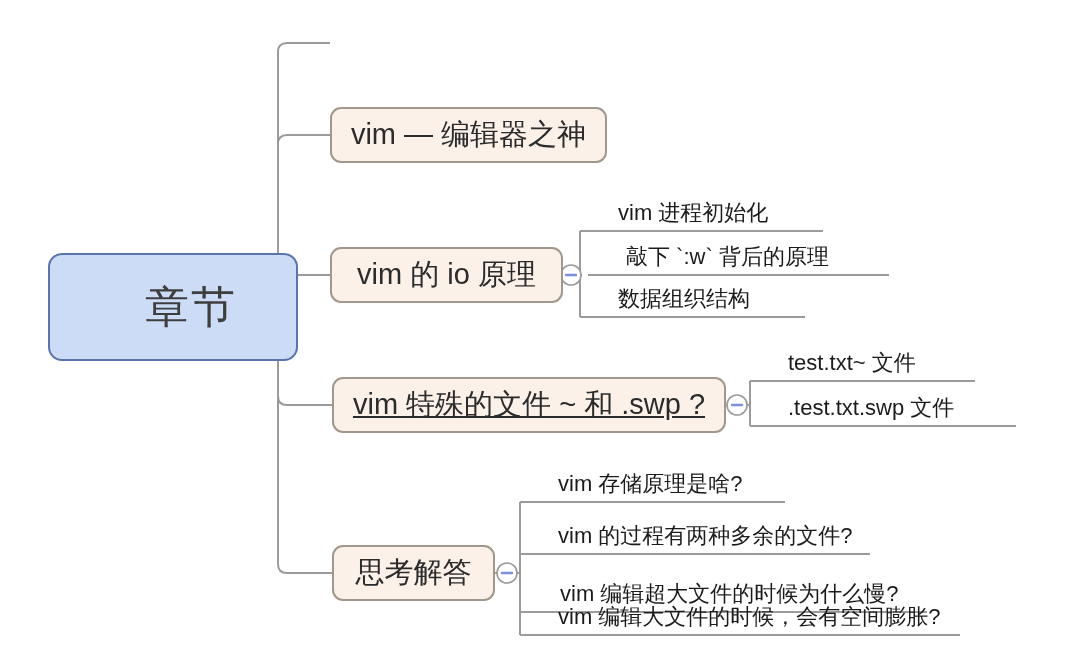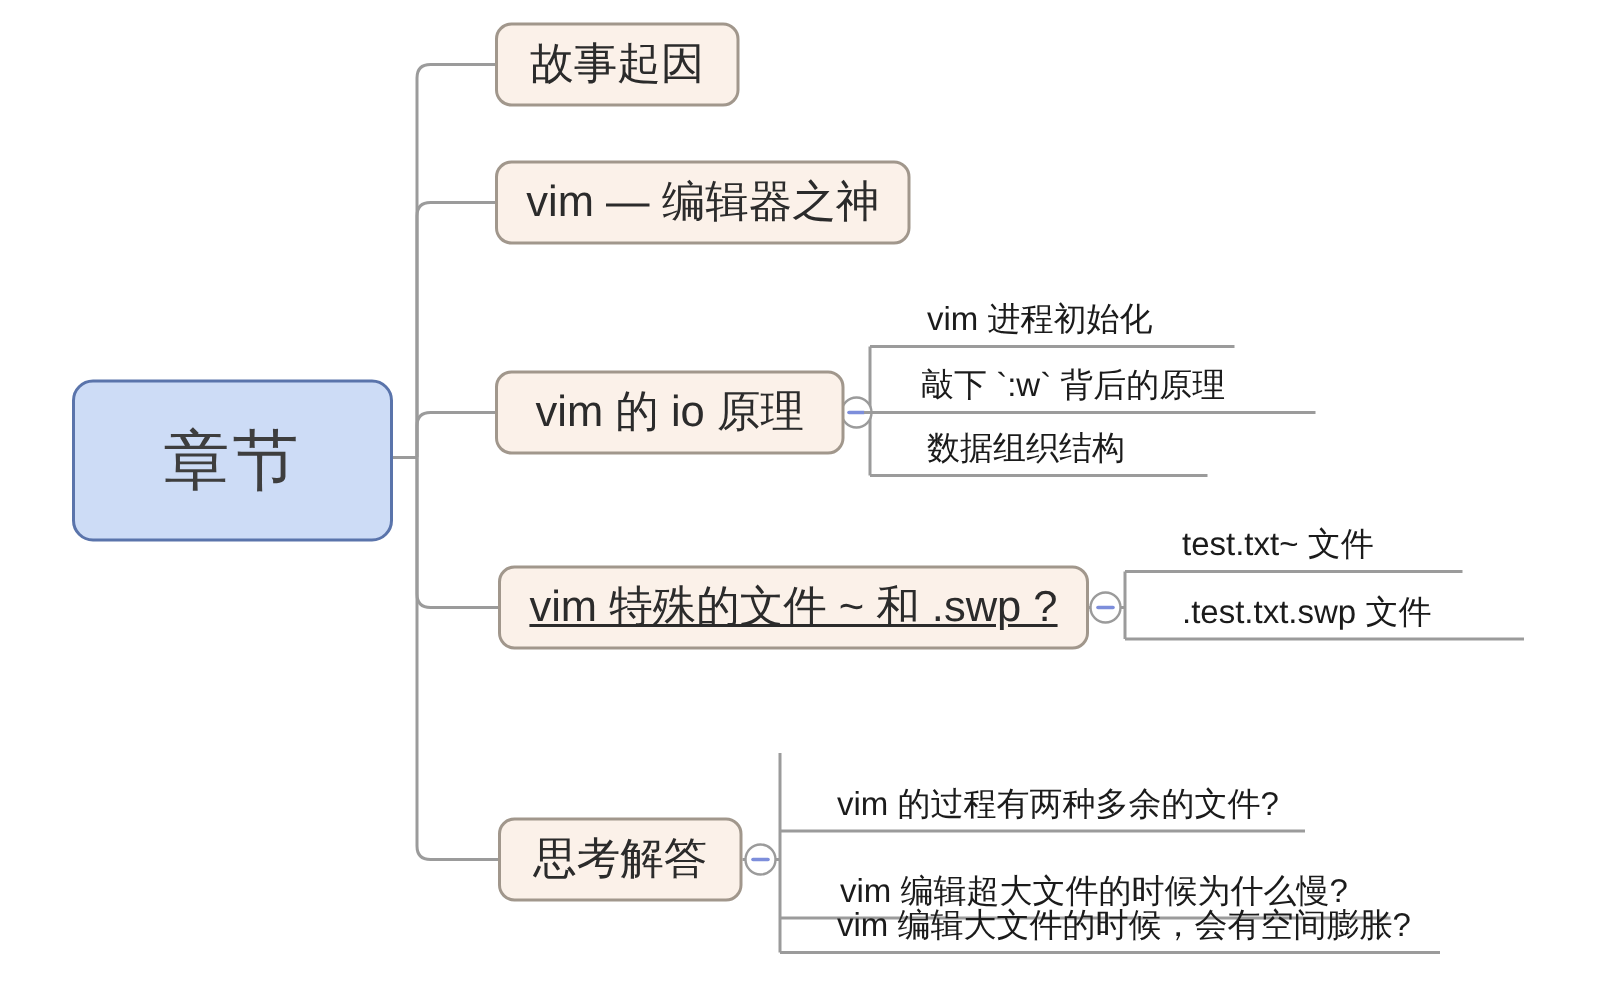--- a/index.html
+++ b/index.html
@@ -67,36 +67,36 @@
     <g>
       <circle class="collapse-circle" cx="737" cy="405" r="10"></circle>
       <line class="minus-line" x1="732" y1="405" x2="742" y2="405"></line>
     </g>
     <g>
       <circle class="collapse-circle" cx="507" cy="573" r="10"></circle>
       <line class="minus-line" x1="502" y1="573" x2="512" y2="573"></line>
     </g>
   </svg>
 
-  <div class="root-node" style="left:48px;top:253px;width:210px;height:104px;">章节</div>
+  <div class="root-node" style="left:48px;top:253px;width:210px;height:104px;padding-left:36px;">章节</div>
 
-  <div class="branch" style="left:330px;top:15px;width:163px;height:56px;">故事起因</div>
 
   <div class="branch" style="left:330px;top:247px;width:233px;height:56px;">vim 的 io 原理</div>
 
   <div class="branch" style="left:330px;top:107px;width:277px;height:56px;">vim — 编辑器之神</div>
 
   <div class="branch" style="left:332px;top:377px;width:394px;height:56px;text-decoration:underline;">vim 特殊的文件 ~ 和 .swp ?</div>
 
   <div class="branch" style="left:332px;top:545px;width:163px;height:56px;">思考解答</div>
 
   <div class="leaf" style="left:580px;top:198px;width:205px;">vim 进程初始化</div>
-  <div class="leaf" style="left:576px;top:242px;width:263px;">敲下 `:w` 背后的原理</div>
+  <div class="leaf" style="left:588px;top:242px;width:263px;">敲下 `:w` 背后的原理</div>
   <div class="leaf" style="left:580px;top:284px;width:187px;">数据组织结构</div>
 
   <div class="leaf" style="left:750px;top:348px;width:187px;">test.txt~ 文件</div>
   <div class="leaf" style="left:750px;top:393px;width:228px;">.test.txt.swp 文件</div>
 
+  <div class="leaf" style="left:520px;top:469px;width:227px;">vim 存储原理是啥?</div>
   <div class="leaf" style="left:520px;top:521px;width:312px;">vim 的过程有两种多余的文件?</div>
   <div class="leaf" style="left:520px;top:579px;width:367px;padding-left:40px;">vim 编辑超大文件的时候为什么慢?</div>
   <div class="leaf" style="left:520px;top:602px;width:402px;">vim 编辑大文件的时候，会有空间膨胀?</div>
 
 </div>
 
 </body></html>

